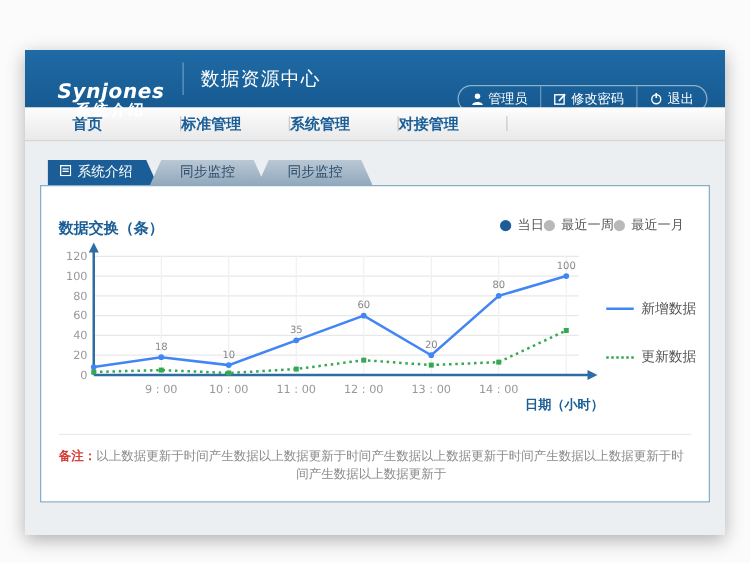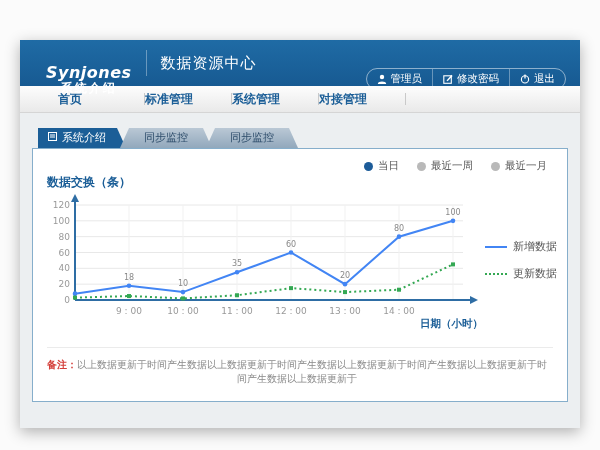--- a/index.html
+++ b/index.html
@@ -26,29 +26,29 @@
   
   .content { padding:15px 12px 0; }
   .tabs { display:flex; margin-left:6px; align-items:flex-end; }
   .tab { height:20px; line-height:20px; font-size:11px; cursor:pointer; }
   .tab.active { background:#1b5e97; color:#fff; padding:0 20px 0 10px; display:flex; align-items:center; gap:5px;
     clip-path:polygon(0 0,calc(100% - 9px) 0,100% 100%,0 100%); }
   .tab.inactive { background:linear-gradient(#bac8d5,#92a8bc); color:#2e4d6b; padding:0 24px; margin-left:-6px;
     clip-path:polygon(9px 0,calc(100% - 9px) 0,100% 100%,0 100%); }
 
   .panel { background:#fff; border:1px solid #86aecb; height:254px; position:relative; }
-  .radios { position:absolute; top:10px; right:20px; display:flex; gap:18px; align-items:center; }
+  .radios { position:absolute; top:24px; right:20px; display:flex; align-items:center; }
   .radio { display:flex; align-items:center; gap:5px; cursor:pointer; }
   .radio-dot { width:9px; height:9px; border-radius:50%; background:#b9b9b9; }
   .radio.selected .radio-dot { background:#1d5c99; }
   .radio-label { font-size:10.5px; color:#555; }
 
   .ylabel { position:absolute; top:25px; left:14px; color:#1b5e97; font-weight:bold; font-size:12px; }
   .chart-row { position:absolute; top:44px; left:12px; display:flex; }
-  .legend { width:80px; padding-top:46px; display:flex; flex-direction:column; gap:12px; }
+  .legend { width:80px; padding-top:46px; display:flex; flex-direction:column; gap:24px; }
   .legend-entry { display:flex; align-items:center; gap:6px; }
   .legend-swatch { width:22px; height:0; border-top:2px solid #4285f4; }
   .legend-label { font-size:11px; color:#555; }
 
   .note-divider { position:absolute; left:14px; right:14px; top:198px; border-top:1px solid #ebebeb; }
   .note { position:absolute; top:209px; left:10px; right:16px; text-align:center; font-size:10px; color:#8a8a8a; }
   .note-prefix { color:#d43f3a; font-weight:bold; }
 </style>
 </head>
 <body>

